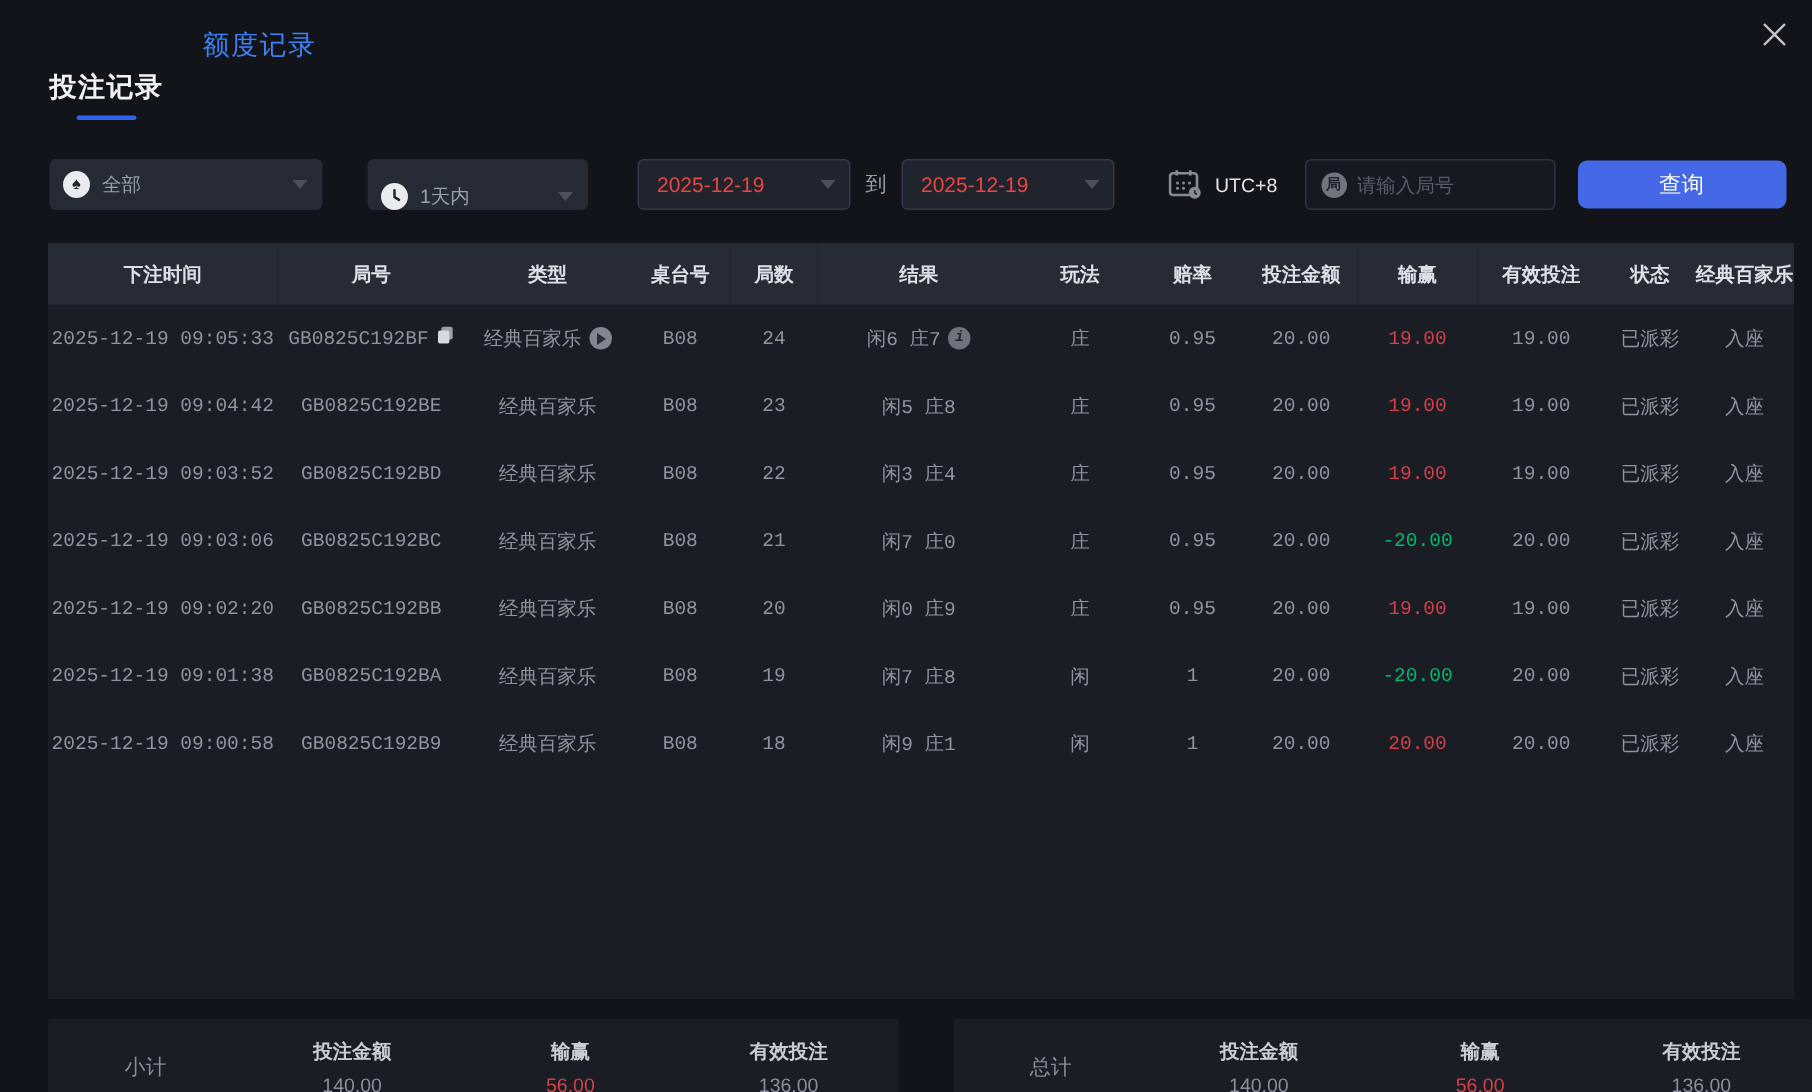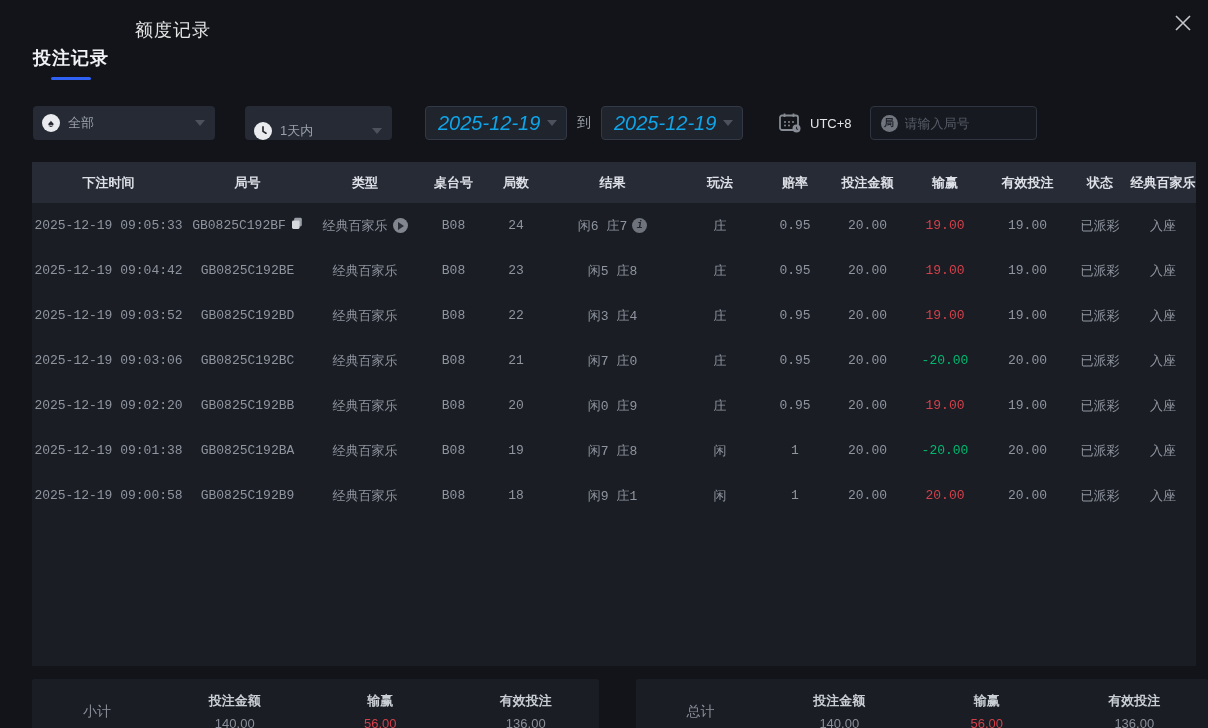--- a/index.html
+++ b/index.html
@@ -8,32 +8,32 @@
     background:#121419;
     font-family:"Liberation Sans", sans-serif;
     position:relative;
     overflow:hidden;
   }
   
   .tabs-row { display:flex; align-items:flex-start; padding:18px 0 0 33px; }
   .tab { margin-right:26px; cursor:pointer; text-align:center; }
   .tab .tab-label { font-size:18px; letter-spacing:1px; }
   .tab.active .tab-label { color:#f0f2f5; font-weight:bold;margin-top:28px; }
-  .tab.inactive .tab-label { color:#e5e5e5; }
+  .tab.inactive .tab-label { color:#3b82f6; }
   .tab .underline { height:3px; width:40px; background:#2f62f4; border-radius:2px; margin:7px auto 0; }
   .close-btn { position:absolute; top:8px; right:10px; cursor:pointer; padding:4px; }
 
   
   .filter-row { display:flex; align-items:center; margin:26px 0 0 33px; height:34px; }
   .control { background:#252a34; height:34px; border-radius:4px; display:flex; align-items:center; }
   .dd-game { width:182px; padding:0 10px 0 9px; margin-right:30px; cursor:pointer; }
   .dd-time { width:147px; padding:16px 10px 0 9px; margin-right:33px; cursor:pointer; }
   .date-select { width:142px; background:#20242d; border:1px solid #333947; padding:0 9px 0 12px; cursor:pointer; }
   .control .val { color:#9aa0aa; font-size:13px; }
-  .date-select .val { color:#0ea5e9; font-size:20px;font-style:italic; }
+  .date-select .val { color:#ef4444; font-size:14px; }
   .to-label { color:#9aa0a8; font-size:14px; margin:0 10px; }
   .caret { margin-left:auto; width:0; height:0; border-left:5px solid transparent; border-right:5px solid transparent; border-top:6px solid #4c515c; }
   .circle-icon { width:18px; height:18px; border-radius:50%; background:#e9ebef; display:flex; align-items:center; justify-content:center; margin-right:8px; font-size:11px; color:#23262d; flex-shrink:0; line-height:1; }
   .utc { display:flex; align-items:center; margin-left:36px; color:#e5e5e5; font-size:13px; }
   .utc svg { margin-right:8px; }
   .round-input-wrap { margin-left:18px; width:167px; height:34px; border:1px solid #2f3540; border-radius:4px; background:#161920; display:flex; align-items:center; padding:0 10px; }
   .round-icon { width:17px; height:17px; border-radius:50%; background:#70757e; color:#1e222a; font-size:10px; font-weight:bold; display:flex; align-items:center; justify-content:center; margin-right:7px; flex-shrink:0; }
   .round-input-wrap input { background:transparent; border:none; outline:none; color:#9aa0aa; font-size:13px; width:100%; font-family:"Liberation Sans",sans-serif; }
   .round-input-wrap input::placeholder { color:#575c66; }
   .query-btn { margin-left:15px; width:139px; height:32px; background:#4468e6; border:none; border-radius:6px; color:#ffffff; font-size:15px; cursor:pointer; font-family:"Liberation Sans",sans-serif; }
@@ -126,20 +126,21 @@
       <path d="M17.5 13.8 V15.7 L19 16.6" stroke="#23262d" stroke-width="1.1" fill="none"></path>
     </svg>
     <span>UTC+8</span>
   </div>
 
   <div class="round-input-wrap">
     <span class="round-icon">局</span>
     <input value="" placeholder="请输入局号" style="">
   </div>
 
+  <button class="query-btn">查询</button>
 </div>
 
 <div class="table-wrap">
   <table>
     <colgroup>
       <col style="width:153px">
         <col style="width:125px">
         <col style="width:110px">
         <col style="width:67px">
       <col style="width:58px">

